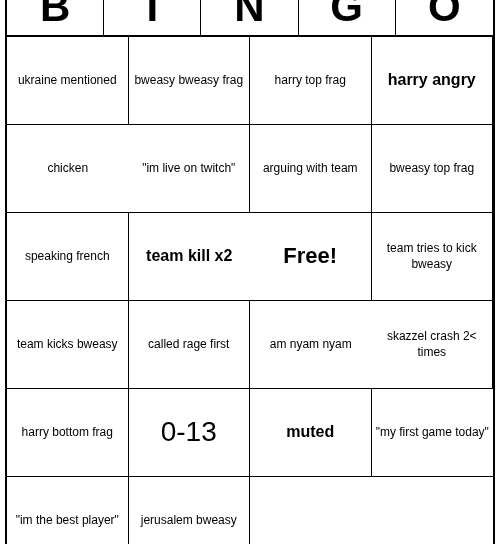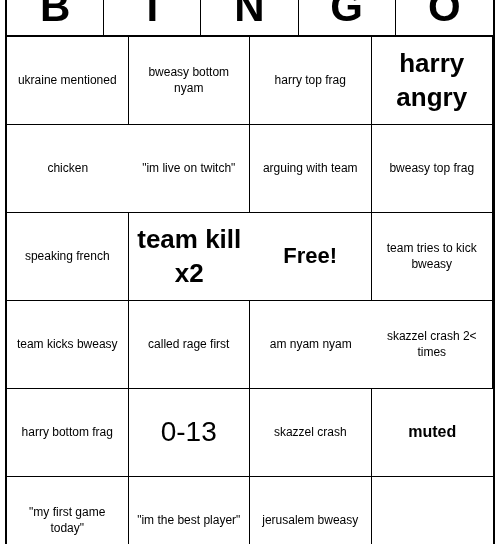--- a/index.html
+++ b/index.html
@@ -52,21 +52,21 @@
       font-size: 12px;
       line-height: 1.3;
     }
     .bingo-cell:nth-child(5n) {
       border-right: none;
     }
     .bingo-cell:nth-child(n+21) {
       border-bottom: none;
     }
     .bingo-cell.large-text {
-      font-size: 26px;
+      font-size: 16px;
       font-weight: bold;
     }
     .bingo-cell.medium-text {
       font-size: 16px;
       font-weight: bold;
       text-align: right;
     }
     .bingo-cell.free {
       font-size: 22px;
       font-weight: bold;
@@ -82,36 +82,35 @@
 <div class="bingo-card">
   <div class="bingo-header">
   <div class="bingo-letter">B</div>
       <div class="bingo-letter">I</div>
       <div class="bingo-letter">N</div>
       <div class="bingo-letter">G</div>
       <div class="bingo-letter">O</div>
     </div>
   <div class="bingo-grid">
   <div class="bingo-cell">ukraine mentioned</div>
-      <div class="bingo-cell">bweasy bottom nyam</div>
+      <div class="bingo-cell">bweasy bweasy frag</div>
       <div class="bingo-cell">harry top frag</div>
       <div class="bingo-cell large-text">harry angry</div>
       <div class="bingo-cell">chicken</div>
       <div class="bingo-cell">"im live on twitch"</div>
       <div class="bingo-cell">arguing with team</div>
       <div class="bingo-cell">bweasy top frag</div>
       <div class="bingo-cell">speaking french</div>
       <div class="bingo-cell large-text">team kill x2</div>
       <div class="bingo-cell free">Free!</div>
       <div class="bingo-cell">team tries to kick bweasy</div>
       <div class="bingo-cell">team kicks bweasy</div>
       <div class="bingo-cell">called rage first</div>
       <div class="bingo-cell">am nyam nyam</div>
       <div class="bingo-cell">skazzel crash 2&lt; times</div>
       <div class="bingo-cell">harry bottom frag</div>
       <div class="bingo-cell score">0-13</div>
-      <div class="bingo-cell">skazzel crash</div>
       <div class="bingo-cell medium-text">muted</div>
       <div class="bingo-cell">"my first game today"</div>
       <div class="bingo-cell">"im the best player"</div>
       <div class="bingo-cell">jerusalem bweasy</div>
     </div>
 </div>
 
 </body></html>

